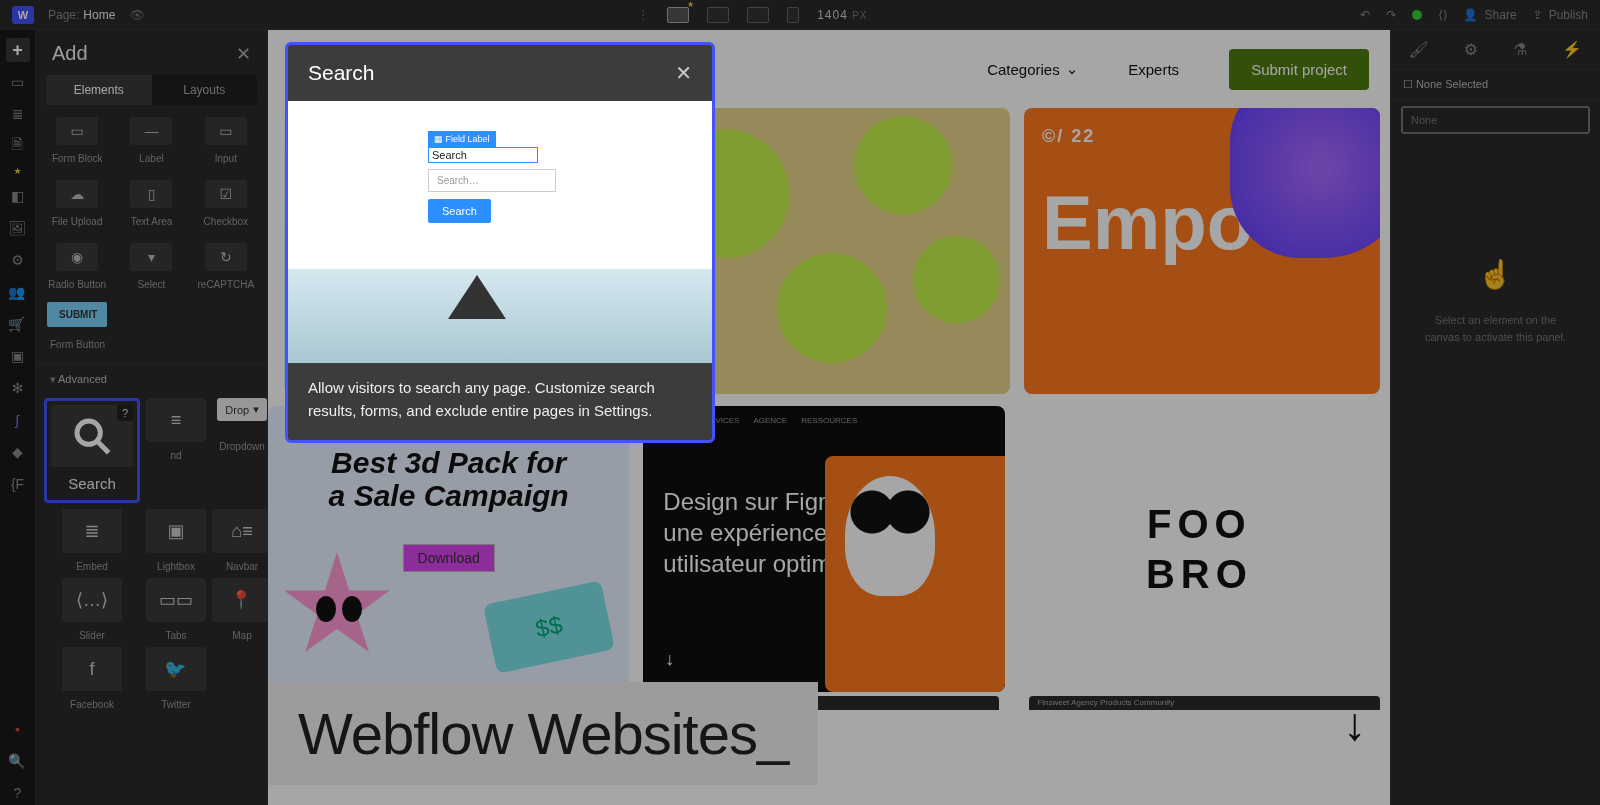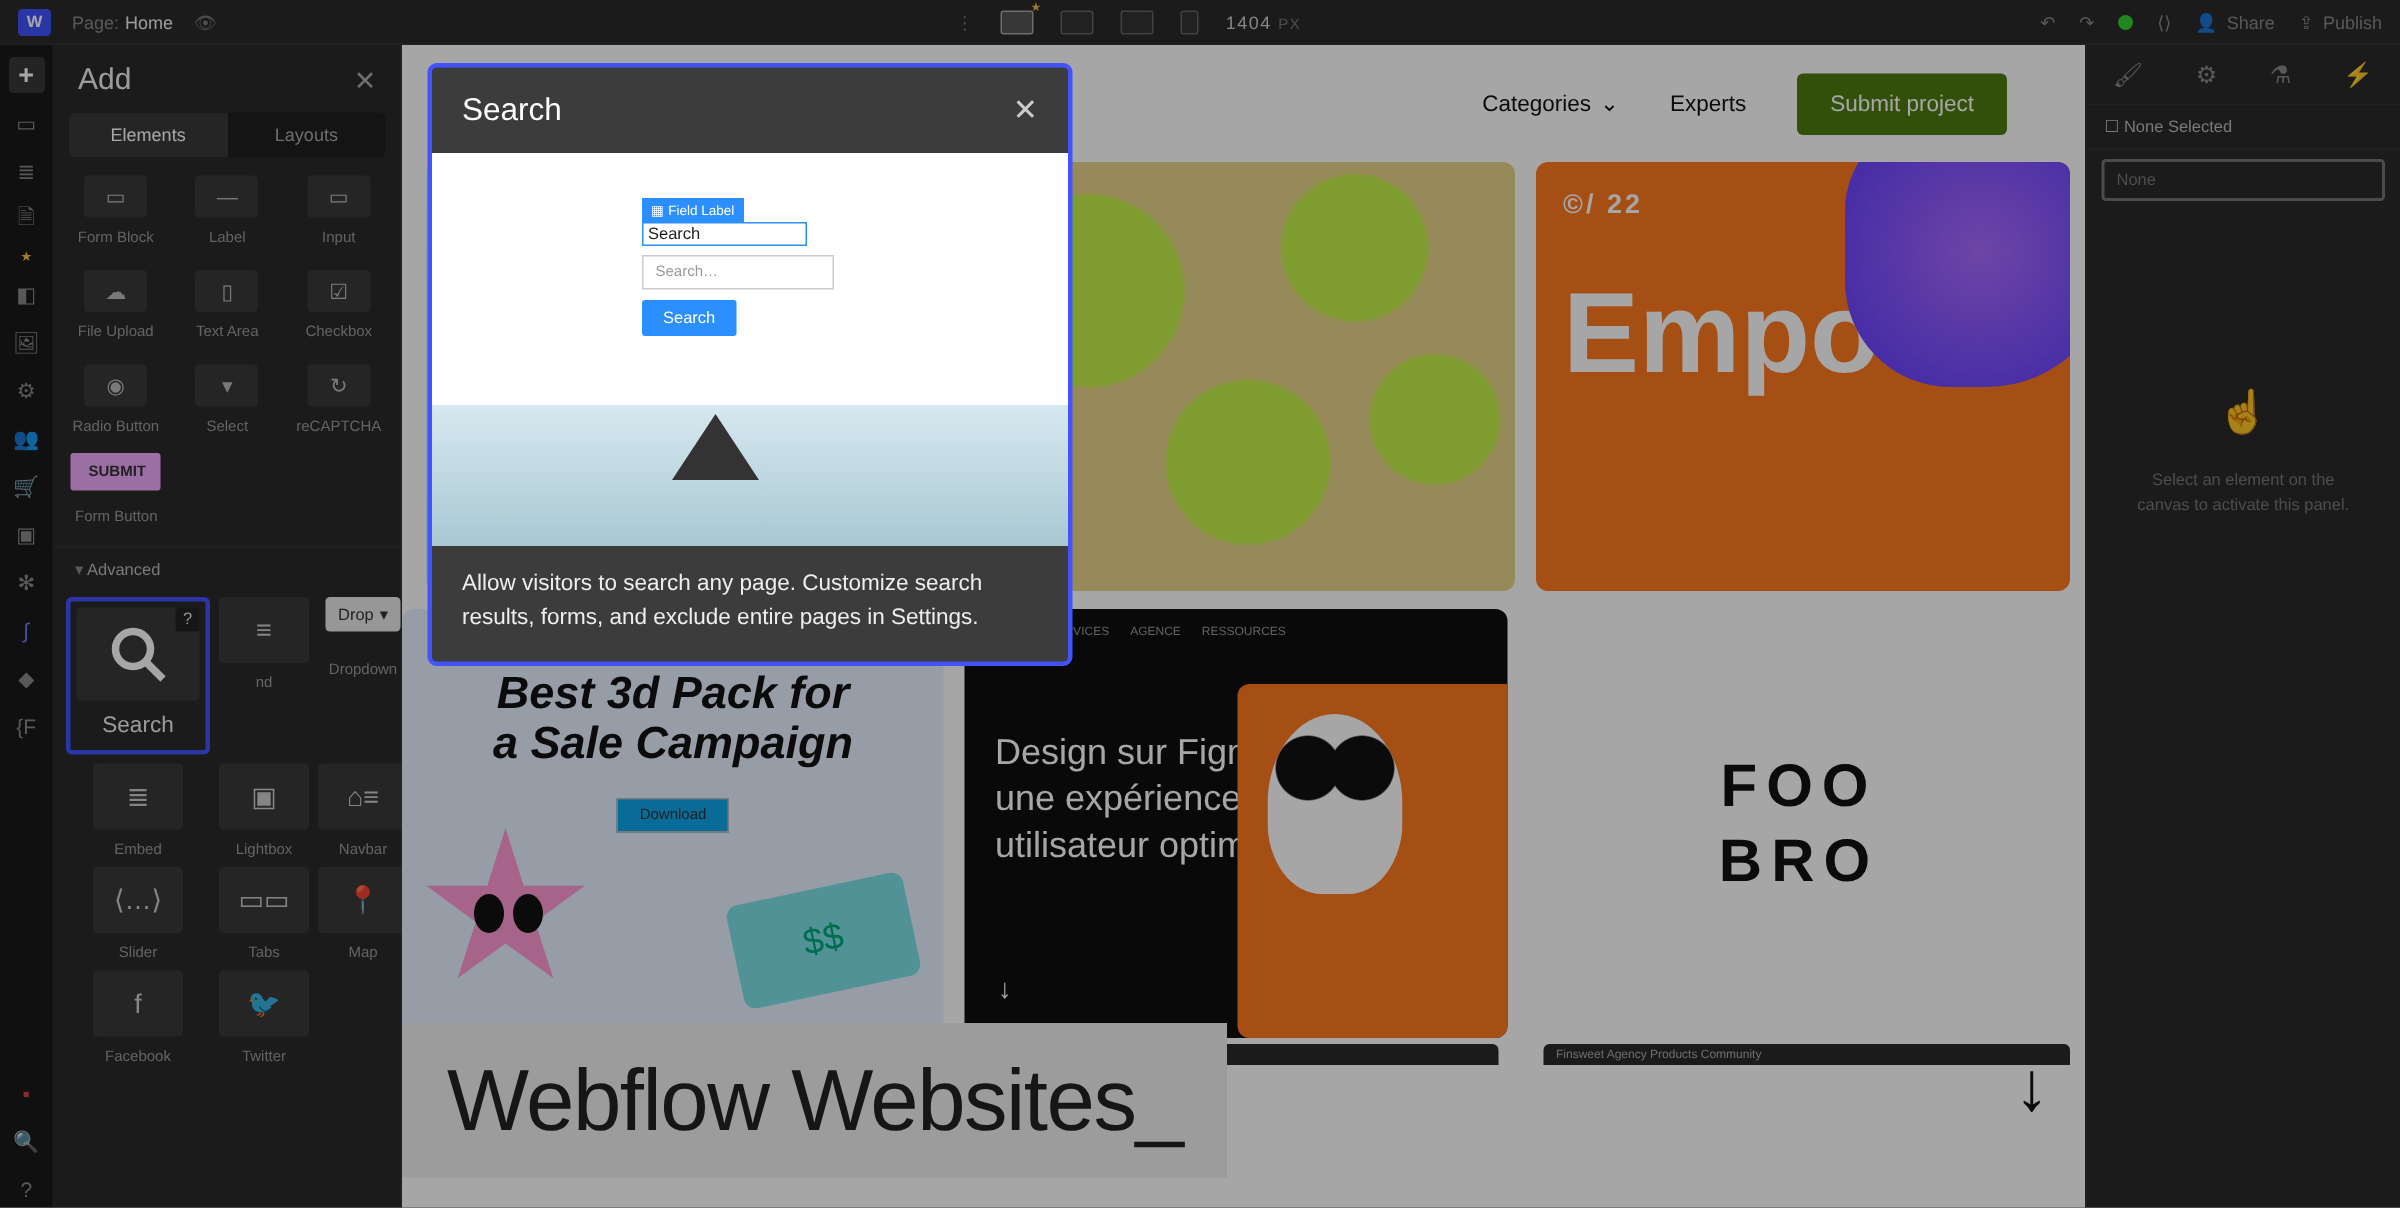--- a/index.html
+++ b/index.html
@@ -26,54 +26,54 @@
 .add-panel{ position:absolute; left:36px; top:30px; bottom:0; width:232px; background:#2a2a2a; border-right:1px solid #333; display:flex; flex-direction:column;}
 .add-panel .hdr{ display:flex; align-items:center; justify-content:space-between; padding:12px 16px 10px; }
 .add-panel .hdr .ttl{ font-size:20px; color:#eee;}
 .add-panel .hdr .close{ color:#aaa; cursor:pointer; font-size:18px;}
 .add-panel .tabs{ display:flex; margin:0 10px; background:#1f1f1f; border-radius:4px; overflow:hidden; font-size:12px;}
 .add-panel .tabs .tab{ flex:1; text-align:center; padding:8px 0; color:#aaa; cursor:pointer;}
 .add-panel .tabs .tab.active{ background:#3a3a3a; color:#fff;}
 .add-panel .grid{ display:grid; grid-template-columns:repeat(3,1fr); gap:4px 4px; padding:6px 6px 0; }
 .add-panel .cell{ display:flex; flex-direction:column; align-items:center; justify-content:center; color:#999; font-size:10px; padding:6px 0; cursor:pointer; border-radius:4px;}
 .add-panel .cell .thumb{ width:42px; height:28px; background:#3a3a3a; border-radius:3px; margin-bottom:8px; display:flex; align-items:center;justify-content:center; color:#bbb; font-size:14px;}
-.add-panel .submit-btn{ margin:6px 0 0 11px; background:#f0abfc; color:#333; font-size:10px; font-weight:bold; padding:7px 12px; border:none; border-radius:2px; width:60px;}
+.add-panel .submit-btn{ margin:6px 0 0 11px; background:#7dd3fc; color:#333; font-size:10px; font-weight:bold; padding:7px 12px; border:none; border-radius:2px; width:60px;}
 .add-panel .section-hdr{ font-size:11px; color:#bbb; padding:8px 14px 6px; border-top:1px solid #333; margin-top:8px;}
 .add-panel .section-hdr::before{content:"▾ "; color:#888;}
 .add-panel .advgrid{ display:grid; grid-template-columns:repeat(3,1fr); gap:6px; padding:6px 8px;}
 .add-panel .acell{ display:flex; flex-direction:column; align-items:center; font-size:10px; color:#999; cursor:pointer; }
 .add-panel .acell .thumb{ width:60px; height:44px; background:#3a3a3a; border-radius:3px; margin-bottom:8px; display:flex;align-items:center;justify-content:center;color:#ccc;font-size:18px;}
 .add-panel .acell.search-sel{ border:3px solid #4353ff; border-radius:4px; padding:4px 4px 8px; position:relative;}
 .add-panel .acell.search-sel .thumb{ width:82px; height:62px; font-size:34px; color:#fff;}
 .add-panel .acell.search-sel .lbl{font-size:15px; color:#eee;}
 .add-panel .acell.search-sel .q{ position:absolute; top:4px; right:4px; background:#222; color:#ddd; font-size:11px; width:16px; height:16px; border-radius:2px; text-align:center; line-height:16px;}
 .add-panel .acell .dropbtn{background:#e8e8e8;color:#333;font-size:11px;padding:5px 8px;border-radius:3px;display:flex;align-items:center;gap:4px;}
 .canvas{ position:absolute; left:268px; right:210px; top:30px; bottom:0; background:#fff; overflow:hidden;}
-.canvas .topnav{ position:absolute; top:0; left:0; right:0; height:78px; background:#fff; display:flex; align-items:center; justify-content:flex-end; gap:34px; padding-right:52px; font-size:15px; color:#111;}
+.canvas .topnav{ position:absolute; top:0; left:0; right:0; height:78px; background:#fff; display:flex; align-items:center; justify-content:flex-end; gap:50px; padding-right:21px; font-size:15px; color:#111;}
 .canvas .topnav .cat{display:flex;align-items:center;gap:6px;cursor:pointer;}
 .canvas .topnav .submit-proj{ background:#4d7c0f; color:#fff; padding:12px 22px; border-radius:4px; font-size:15px;}
 .canvas .cards{position:absolute; top:78px; left:0; right:0; display:grid; grid-template-columns:1fr 1fr 1fr; gap:14px; padding:0 10px 0 16px;}
 .card{ height:286px; border-radius:8px; position:relative; overflow:hidden; background:#ddd;}
 .card.vana{ background:linear-gradient(180deg,#dff7ff 0%,#c5f0ff 100%); display:flex; flex-direction:column; align-items:center;}
 .card.vana .bar{position:absolute;top:12px;left:16px;right:16px;height:24px;background:#ffe14b;border-radius:3px;display:flex;align-items:center;justify-content:space-between;padding:0 6px;font-size:9px;color:#333;}
 .card.vana .bar .tag{background:#2b6fff;color:#fff;padding:2px 8px;border-radius:2px;font-size:8px;}
 .card.vana h2{margin-top:66px;font-size:26px;font-weight:800;color:#111;text-align:center;line-height:1.15;}
 .card.vana .sub{font-size:8px;color:#555;text-align:center;margin-top:10px;line-height:1.5;max-width:260px;}
 .card.vana .gs{margin-top:12px;background:#2b8fff;color:#fff;font-size:9px;padding:5px 12px;border-radius:3px;}
 .card.blobs{ background:#e9d58a; }
 .card.blobs::before{content:"";position:absolute;inset:0;background:radial-gradient(circle at 20% 30%, #c4f04a 0 18%, transparent 19%),radial-gradient(circle at 70% 20%, #c4f04a 0 14%, transparent 15%),radial-gradient(circle at 50% 70%, #c4f04a 0 20%, transparent 21%),radial-gradient(circle at 85% 60%, #c4f04a 0 12%, transparent 13%);}
 .card.emp{ background:#ff7a1f; color:#fff; padding:18px;}
 .card.emp .ov{font-size:18px;font-weight:700;letter-spacing:2px;}
 .card.emp .big{font-size:76px;font-weight:800;margin-top:42px;line-height:0.9;}
 .card.emp .blob{position:absolute;right:-30px;top:-30px;width:180px;height:180px;background:radial-gradient(circle,#a96bff,#5b3bff);border-radius:40% 60% 55% 45%;}
 .row2{position:absolute; top:376px; left:0; right:0; display:grid; grid-template-columns:1fr 1fr 1fr; gap:14px; padding:0 10px 0 0;}
 .card2{height:286px;border-radius:8px;position:relative;overflow:hidden;}
 .card2.pack{background:#e6f1ff;padding:40px 20px;}
 .card2.pack h3{font-family:Georgia,serif;font-size:30px;font-weight:600;color:#111;text-align:center;line-height:1.1;font-style:italic;}
-.card2.pack .dl{display:block;margin:20px auto 0;background:#0ea5e9;border:1px solid #bbb;color:#333;font-size:10px;padding:5px 14px;}
+.card2.pack .dl{display:block;margin:32px auto 0;background:#d946ef;border:1px solid #bbb;color:#333;font-size:14px;padding:5px 14px;}
 .card2.pack .starburst{position:absolute;left:14px;bottom:30px;width:110px;height:110px;background:#ff9ad6;clip-path:polygon(50% 0,61% 35%,98% 35%,68% 57%,79% 91%,50% 70%,21% 91%,32% 57%,2% 35%,39% 35%);}
 .card2.pack .eyes{position:absolute;left:48px;bottom:70px;display:flex;gap:6px;}
 .card2.pack .eyes span{width:20px;height:26px;background:#111;border-radius:50%;}
 .card2.pack .cardchip{position:absolute;right:20px;bottom:30px;width:120px;height:70px;background:#7be0e5;border-radius:8px;transform:rotate(-12deg);display:flex;align-items:center;justify-content:center;font-size:24px;color:#0a7;}
 .card2.figma{background:#0e0e0e;color:#fff;padding:20px;}
 .card2.figma .nav{position:absolute;top:10px;left:12px;right:12px;display:flex;gap:14px;font-size:8px;color:#999;}
 .card2.figma h3{font-size:24px;font-weight:400;margin-top:60px;line-height:1.3;max-width:260px;}
 .card2.figma .arrow{position:absolute;left:22px;bottom:22px;color:#fff;font-size:18px;}
 .card2.figma .art{position:absolute;right:0;top:50px;bottom:0;width:180px;background:#ff7a1f;border-radius:8px 0 0 8px;}
 .card2.figma .art::after{content:"";position:absolute;left:20px;top:20px;width:90px;height:120px;background:radial-gradient(circle at 30% 30%,#111 0 20%,transparent 21%),radial-gradient(circle at 70% 30%,#111 0 20%,transparent 21%),#fff;border-radius:50% 50% 40% 40%;}

